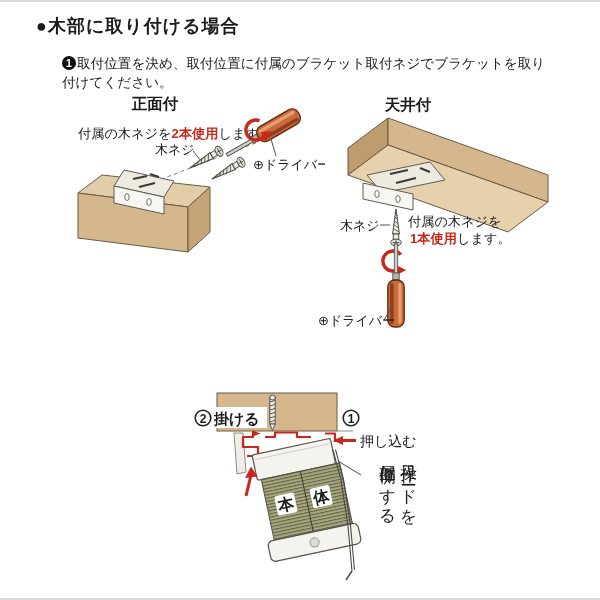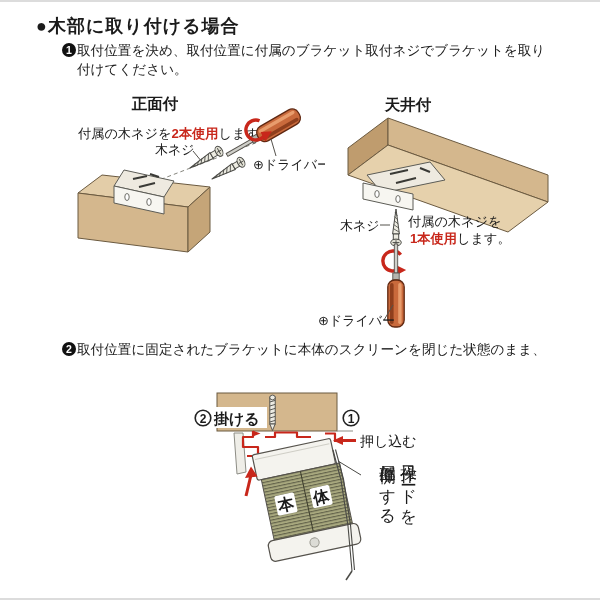--- a/index.html
+++ b/index.html
@@ -5,21 +5,21 @@
   html,body{margin:0;padding:0}
   body{
     width:600px;height:600px;position:relative;overflow:hidden;
     background:#ffffff;color:#1b1b1b;
     font-family:"Liberation Sans","DejaVu Sans",sans-serif;
   }
   .abs{position:absolute}
   .frame-line{position:absolute;left:0;width:600px;height:2px;background:#dcdcdc}
   .title{font-size:18px;font-weight:bold;letter-spacing:1px;white-space:nowrap}
   .step{font-size:13.6px;line-height:18.5px;white-space:nowrap}
-  .step .cont{margin-left:15px}
+  .step .cont{}
   .numf{
     display:inline-block;width:14px;height:14px;margin-right:1px;
     background:#111;color:#fff;border-radius:50%;
     font-size:10.5px;line-height:14px;text-align:center;font-weight:bold;
     vertical-align:1px;
   }
   .vtext{
     writing-mode:vertical-rl;
     font-size:16.5px;line-height:21px;letter-spacing:1.5px;
     color:#1b1b1b;white-space:pre-line;
@@ -31,21 +31,21 @@
   .hl{fill:#c8271b;font-weight:bold}
 </style>
 </head>
 <body>
 
 <div class="frame-line" style="top:0"></div>
 <div class="frame-line" style="top:598px"></div>
 
 <div class="abs title" style="left:36px;top:14px"><span>●</span><span>木部に取り付ける場合</span></div>
 
-<div class="abs step" style="left:62px;top:42px;width:530px">
+<div class="abs step" style="left:62px;top:55px;width:530px">
   <div><span class="numf">1</span><span>取付位置を決め、取付位置に付属のブラケット取付ネジでブラケットを取り</span></div>
   <div class="cont">付けてください。</div>
 </div>
 
 <svg class="abs" style="left:55px;top:93px" width="270" height="250" viewBox="0 0 270 250">
   <defs>
     <g id="def-screw">
       <polygon points="0,0 25,-3.4 25,3.4" fill="#edece2" stroke="#4a4a46" stroke-width="1" stroke-linejoin="round"></polygon>
       <path d="M3.5,0.9 L7,-1.4 M7.5,1.6 L11,-1.9 M11.5,2 L15,-2.3 M15.5,2.4 L19,-2.7 M19.5,2.8 L23,-3" stroke="#4a4a46" stroke-width="0.8" fill="none"></path>
       <rect x="25" y="-2.7" width="5.5" height="5.4" fill="#edece2" stroke="#4a4a46" stroke-width="1"></rect>
@@ -124,21 +124,20 @@
   <text x="100" y="150" class="note"><tspan class="hl">1本使用</tspan><tspan>します。</tspan></text>
 
   <use href="#def-rotarrow" transform="translate(83,168) rotate(10)"></use>
   <use href="#def-driver" transform="translate(86,151) rotate(90)"></use>
 
   <line x1="74" y1="227" x2="83" y2="212" stroke="#55524c" stroke-width="1"></line>
   <text x="8" y="232" class="lbl">⊕ドライバー</text>
 </svg>
 
 <div class="abs step" style="left:62px;top:341px;width:530px">
-  <div><span class="numf">2</span><span>取付位置に固定されたブラケットに本体のスクリーンを閉じた状態のまま、</span></div>
 </div>
 
 <svg class="abs" style="left:185px;top:388px" width="250" height="210" viewBox="0 0 250 210">
   <defs>
     <pattern id="pleats" width="6" height="3.2" patternUnits="userSpaceOnUse">
       <rect width="6" height="3.2" fill="#a8a87e"></rect>
       <rect width="6" height="1.1" fill="#62624a"></rect>
     </pattern>
   </defs>
 

